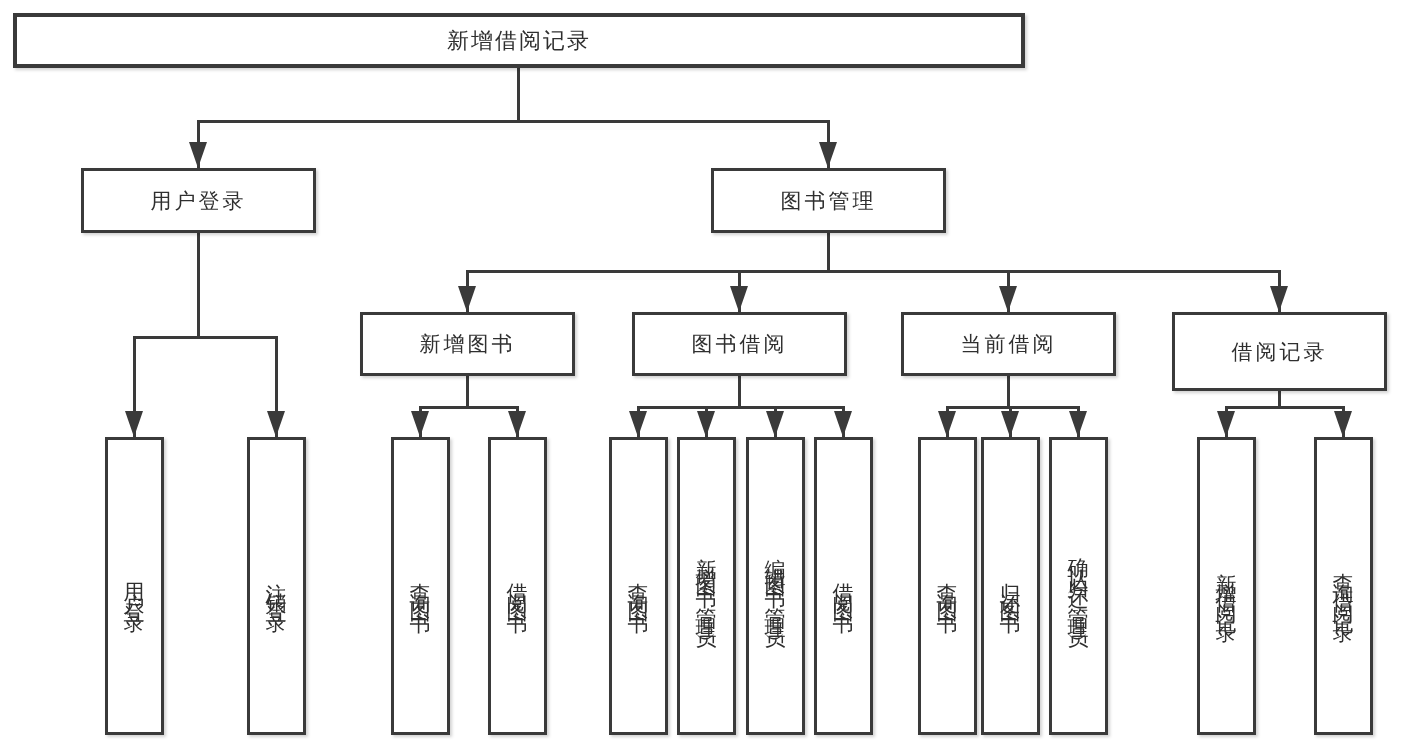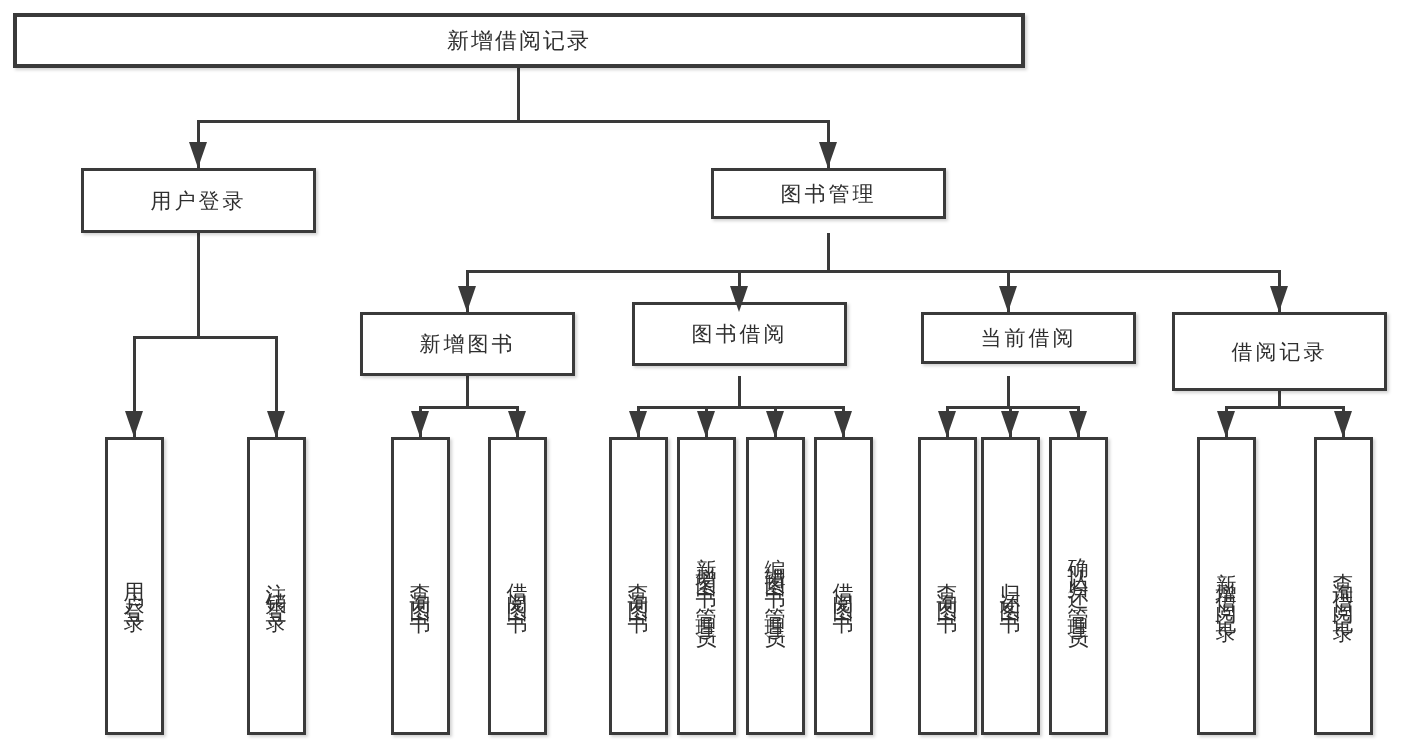--- a/index.html
+++ b/index.html
@@ -36,31 +36,31 @@
 
 <div id="canvas">
 
   <div class="box" id="root-box">
     <span class="hlabel">新增借阅记录</span>
   </div>
 
   <div class="box" style="left:81px;top:168px;width:235px;height:65px;">
     <span class="hlabel">用户登录</span>
   </div>
-  <div class="box" style="left:711px;top:168px;width:235px;height:51px;">
+  <div class="box" style="left:711px;top:168px;width:235px;height:65px;">
     <span class="hlabel">图书管理</span>
   </div>
 
   <div class="box" style="left:360px;top:312px;width:215px;height:64px;">
     <span class="hlabel">新增图书</span>
   </div>
-  <div class="box" style="left:632px;top:302px;width:215px;height:64px;">
+  <div class="box" style="left:632px;top:312px;width:215px;height:64px;">
     <span class="hlabel">图书借阅</span>
   </div>
-  <div class="box" style="left:901px;top:312px;width:215px;height:52px;margin-left:20px;">
+  <div class="box" style="left:901px;top:312px;width:215px;height:64px;">
     <span class="hlabel">当前借阅</span>
   </div>
   <div class="box" style="left:1172px;top:312px;width:215px;height:79px;">
     <span class="hlabel">借阅记录</span>
   </div>
 
   <div class="box leaf" style="left:105px;top:437px;width:59px;height:298px;">
     <span class="vlabel">用户登录</span>
   </div>
   <div class="box leaf" style="left:247px;top:437px;width:59px;height:298px;">

